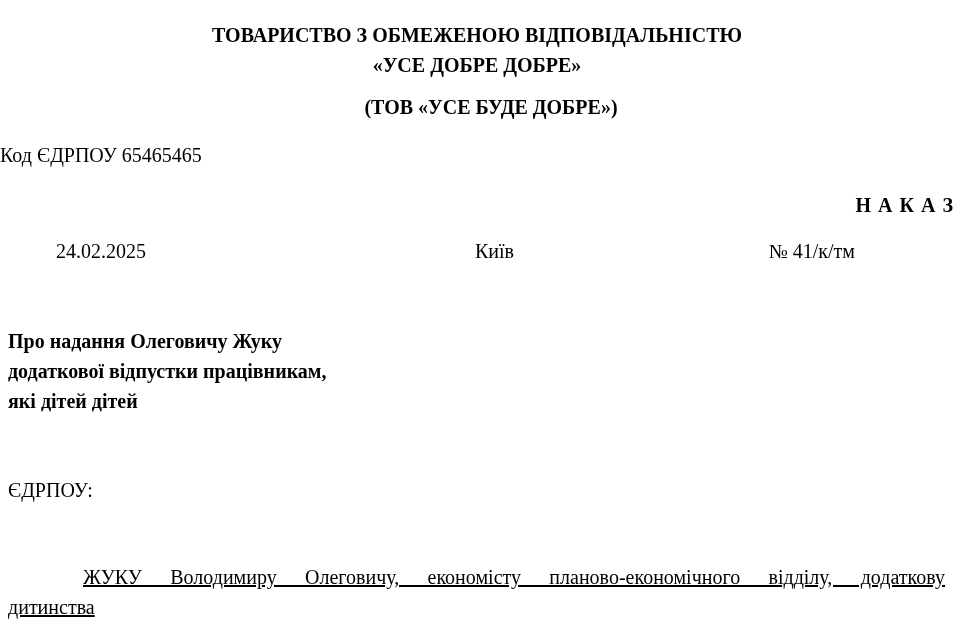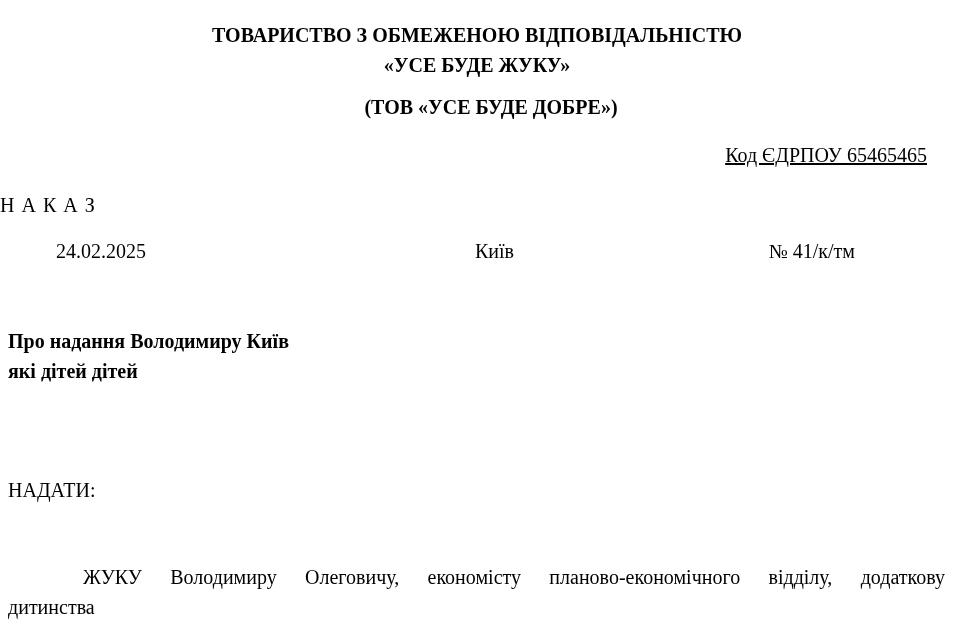--- a/index.html
+++ b/index.html
@@ -27,29 +27,27 @@
   }
   .org-short {
     top: 92px;
     text-align: center;
     font-weight: bold;
     line-height: 30px;
     padding-left: 28px;
   }
   .edrpou {
     top: 140px;
-    text-align: right;
     padding-right: 27px;
     line-height: 30px;
-    text-decoration: underline;
   }
   .doc-type {
     top: 190px;
-    text-align: left;
-    font-weight: normal;
+    text-align: right;
+    font-weight: bold;
     letter-spacing: 1px;
     line-height: 30px;
   }
   .date-row {
     top: 236px;
     height: 30px;
     line-height: 30px;
     margin-left: 48px;
   }
   .date-row .date { position: absolute; left: 8px; }
@@ -71,54 +69,56 @@
   }
   .body-par {
     top: 562px;
     left: 8px;
     right: 9px;
     line-height: 30px;
   }
   .body-line {
     text-align: justify;
     text-align-last: justify;
+    text-decoration: underline;
   }
   .body-line.indent { text-indent: 75px; }
   .body-line.last {
     text-align: left;
     text-align-last: left;
   }
 </style>
 </head>
 <body>
 
 <div class="page">
 
   <div class="abs org-title">
     <div>ТОВАРИСТВО З ОБМЕЖЕНОЮ ВІДПОВІДАЛЬНІСТЮ</div>
-    <div>«УСЕ БУДЕ ЖУКУ»</div>
+    <div>«УСЕ ДОБРЕ ДОБРЕ»</div>
   </div>
 
   <div class="abs org-short">(ТОВ «УСЕ БУДЕ ДОБРЕ»)</div>
 
   <div class="abs edrpou">Код ЄДРПОУ 65465465</div>
 
   <div class="abs doc-type">Н А К А З</div>
 
   <div class="abs date-row">
     <span class="date">24.02.2025</span>
     <span class="city">Київ</span>
     <span class="number">№ 41/к/тм</span>
   </div>
 
   <div class="abs subject">
-    <div>Про надання Володимиру Київ</div>
+    <div>Про надання Олеговичу Жуку</div>
+    <div>додаткової відпустки працівникам,</div>
     <div>які дітей дітей</div>
   </div>
 
-  <div class="abs resolution">НАДАТИ:</div>
+  <div class="abs resolution">ЄДРПОУ:</div>
 
   <div class="abs body-par">
     <div class="body-line indent">ЖУКУ Володимиру Олеговичу, економісту планово-економічного відділу, додаткову</div>
     <div class="body-line last">дитинства</div>
   </div>
 
 </div>
 
 </body></html>

